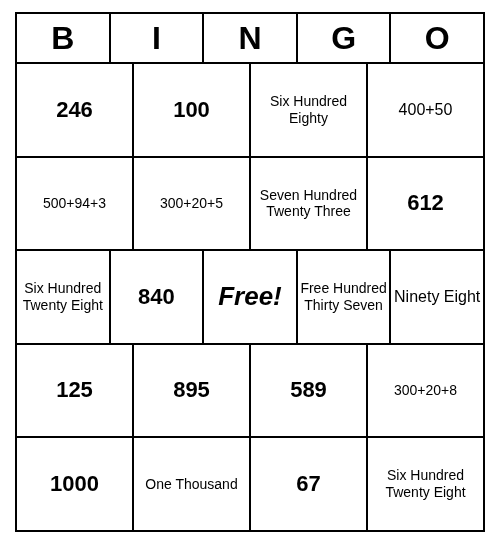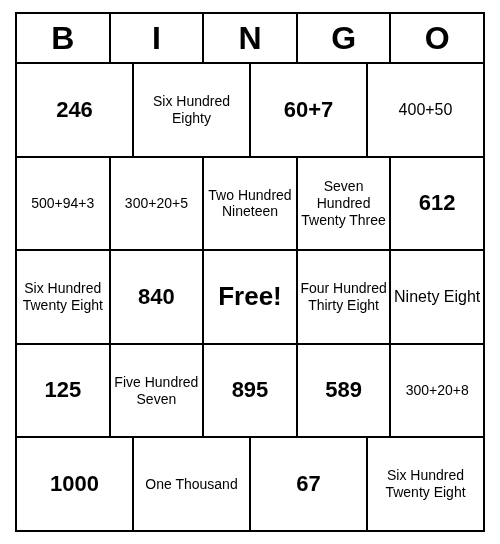--- a/index.html
+++ b/index.html
@@ -65,61 +65,60 @@
     }
     .bingo-cell.large {
       font-size: 22px;
       font-weight: bold;
     }
     .bingo-cell.medium {
       font-size: 16px;
     }
     .bingo-cell.free {
       font-size: 26px;
+      font-style: italic;
       font-weight: bold;
     }
     .bingo-cell.small {
       font-size: 14px;
     }
   </style>
 </head>
 <body>
 
 <div class="bingo-card">
   <div class="bingo-header">
   <div class="header-cell">B</div>
       <div class="header-cell">I</div>
       <div class="header-cell">N</div>
       <div class="header-cell">G</div>
       <div class="header-cell">O</div>
     </div>
   <div class="bingo-grid">
   <div class="bingo-row">
         <div class="bingo-cell large">246</div>
+        <div class="bingo-cell large">100</div>
         <div class="bingo-cell small">Six Hundred Eighty</div>
-        <div class="bingo-cell large">60+7</div>
         <div class="bingo-cell medium">400+50</div>
       </div>
       <div class="bingo-row">
         <div class="bingo-cell small">500+94+3</div>
         <div class="bingo-cell small">300+20+5</div>
-        <div class="bingo-cell small">Two Hundred Nineteen</div>
         <div class="bingo-cell small">Seven Hundred Twenty Three</div>
         <div class="bingo-cell large">612</div>
       </div>
       <div class="bingo-row">
         <div class="bingo-cell small">Six Hundred Twenty Eight</div>
         <div class="bingo-cell large">840</div>
         <div class="bingo-cell free">Free!</div>
-        <div class="bingo-cell small">Four Hundred Thirty Eight</div>
+        <div class="bingo-cell small">Free Hundred Thirty Seven</div>
         <div class="bingo-cell medium">Ninety Eight</div>
       </div>
       <div class="bingo-row">
         <div class="bingo-cell large">125</div>
-        <div class="bingo-cell small">Five Hundred Seven</div>
         <div class="bingo-cell large">895</div>
         <div class="bingo-cell large">589</div>
         <div class="bingo-cell small">300+20+8</div>
       </div>
       <div class="bingo-row">
         <div class="bingo-cell large">1000</div>
         <div class="bingo-cell small">One Thousand</div>
         <div class="bingo-cell large">67</div>
         <div class="bingo-cell small">Six Hundred Twenty Eight</div>
       </div>

